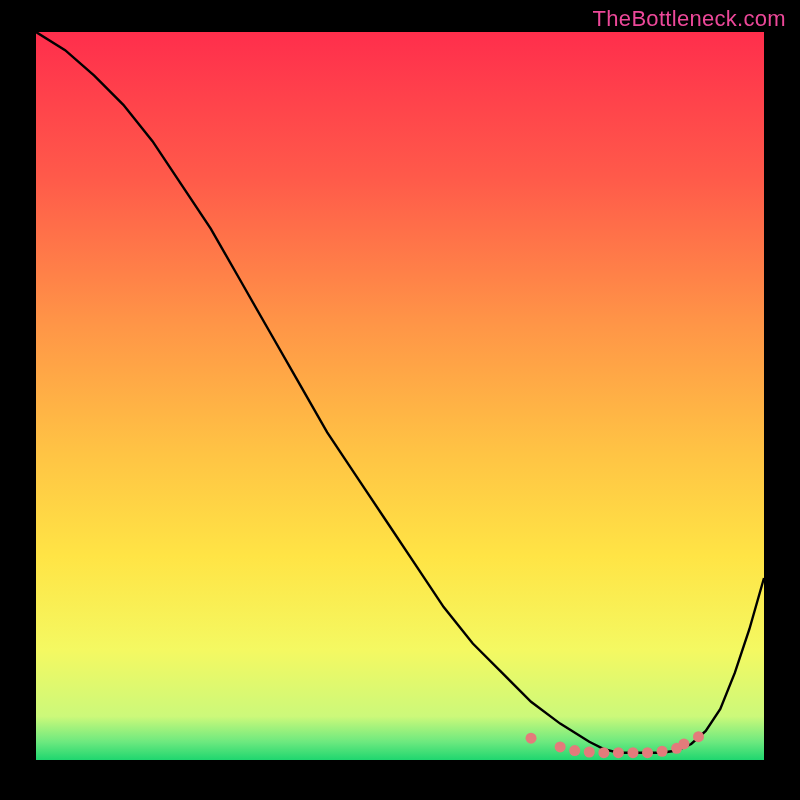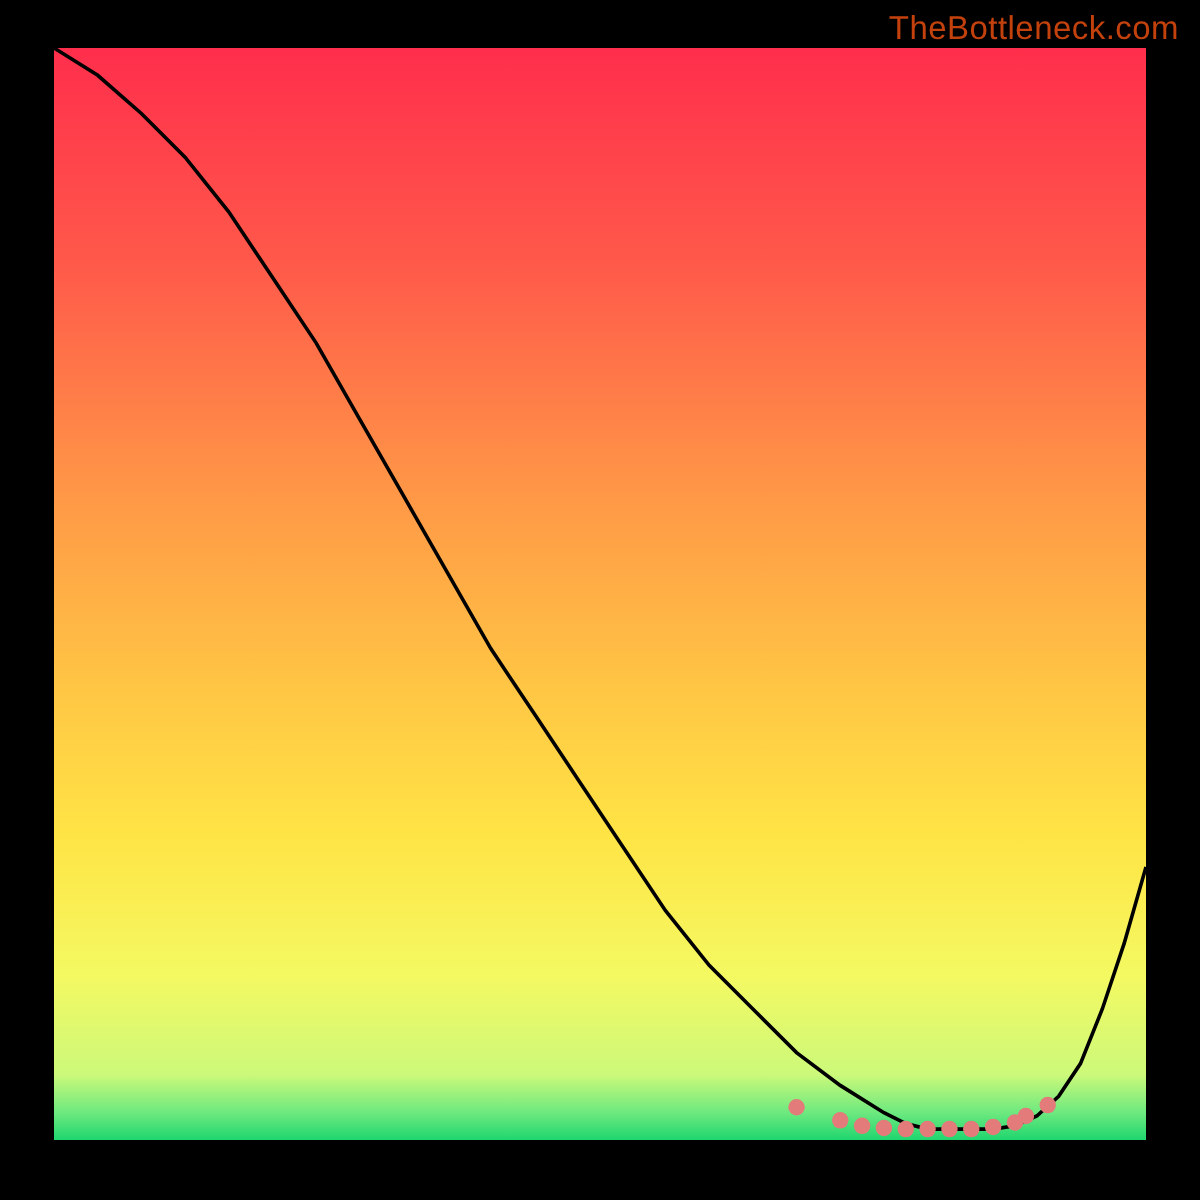--- a/index.html
+++ b/index.html
@@ -8,21 +8,21 @@
     background: #000;
     width: 800px;
     height: 800px;
     position: relative;
     font-family: Arial, Helvetica, sans-serif;
   }
   .watermark {
     position: absolute;
     top: 6px;
     right: 14px;
-    color: #c2410c;
+    color: #ec4899;
     font-size: 22px;
     font-weight: 500;
     letter-spacing: 0.3px;
   }
   .plot-frame {
     position: absolute;
     left: 36px;
     top: 32px;
     width: 728px;
     height: 728px;

